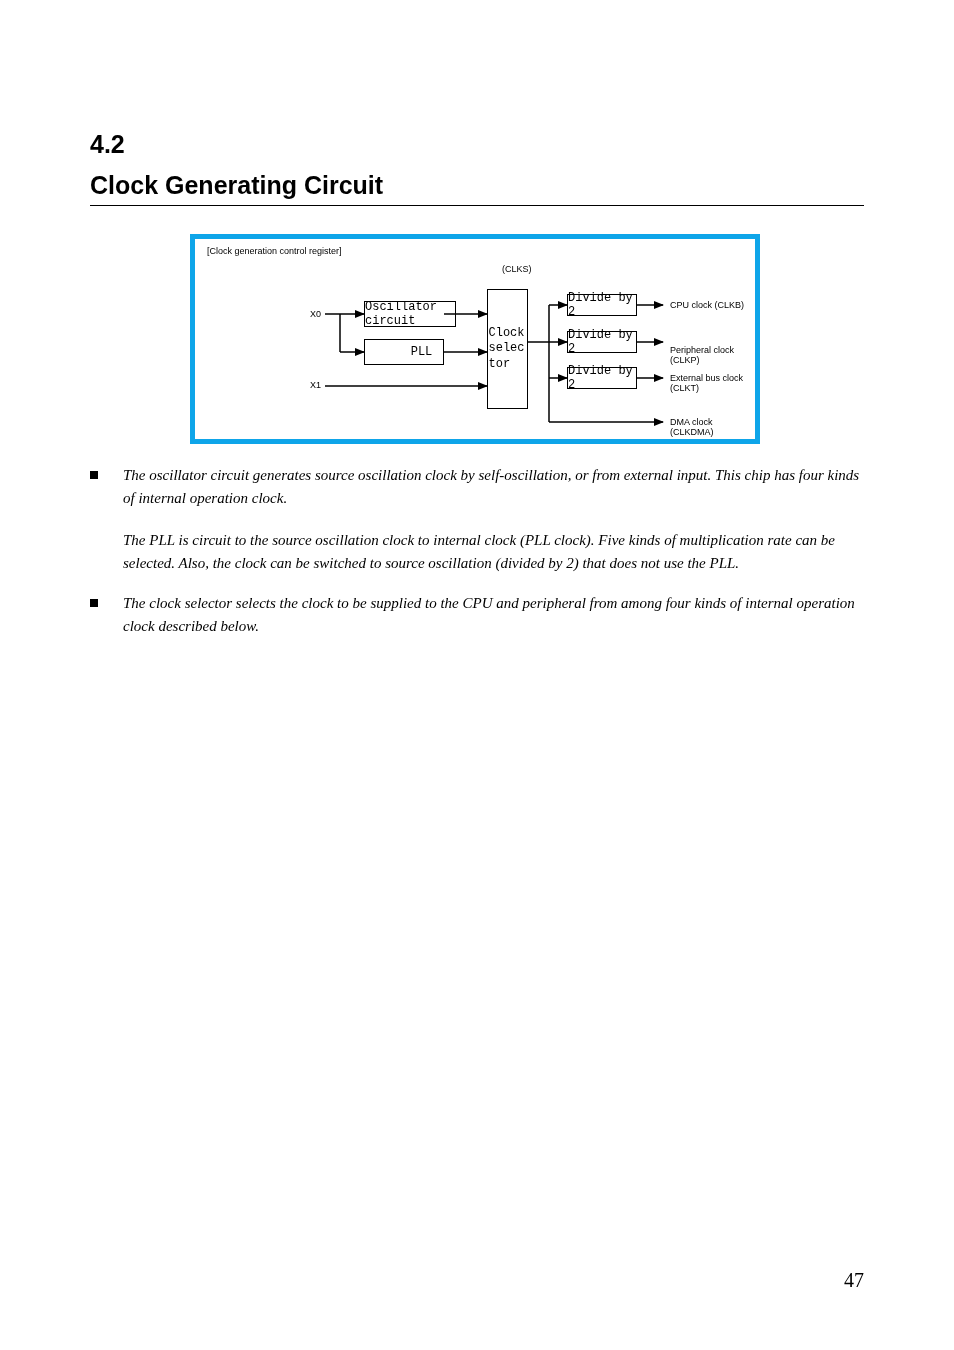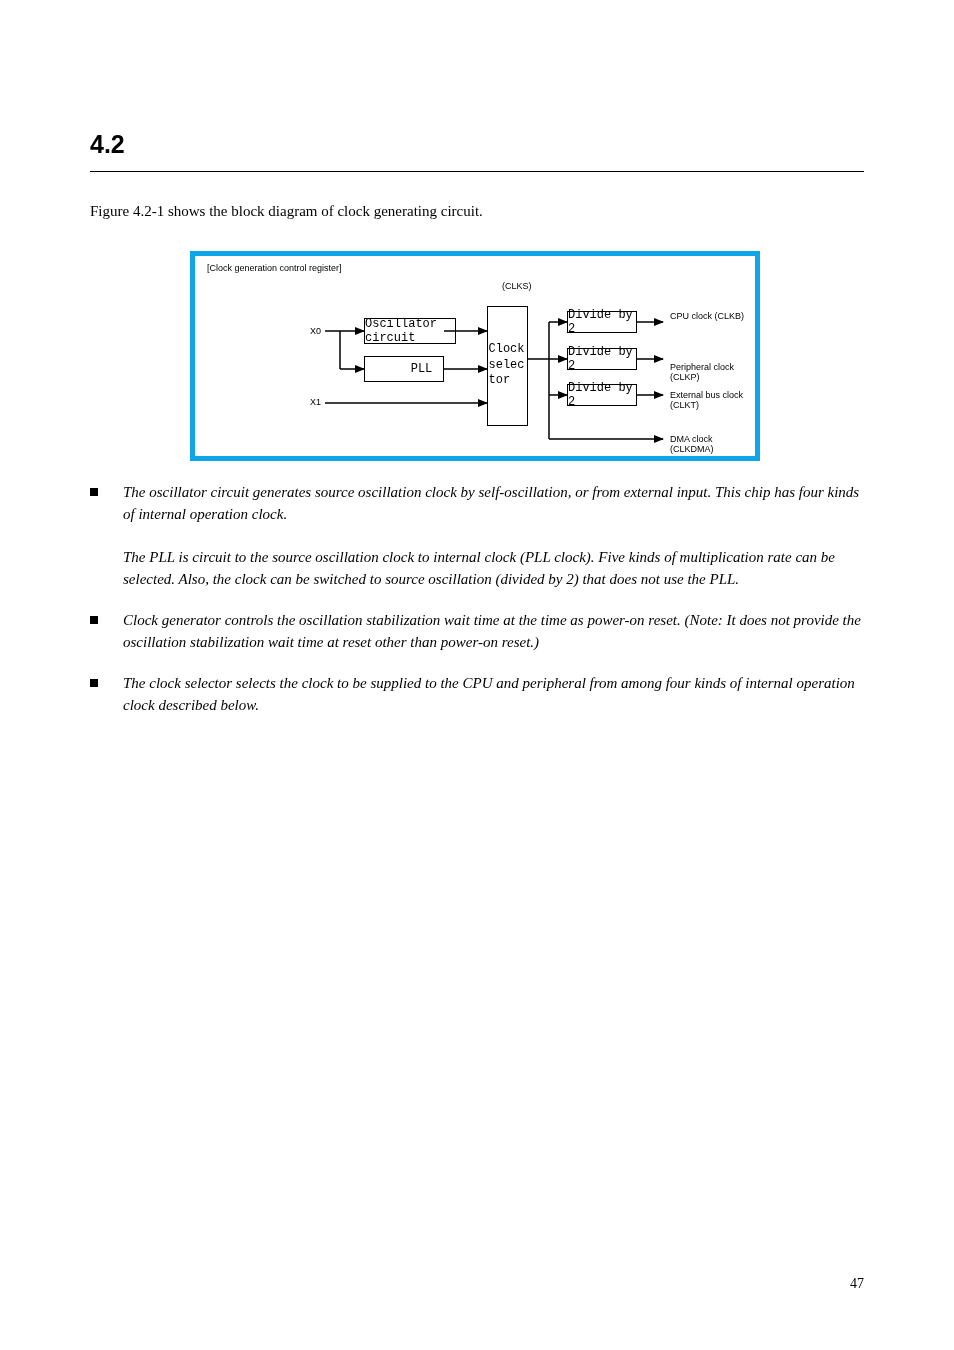--- a/index.html
+++ b/index.html
@@ -102,50 +102,50 @@
       margin-bottom: 20px;
       font-style: italic;
     }
     .bullet-content p:last-child {
       margin-bottom: 0;
     }
     .page-number {
       position: absolute;
       bottom: 58px;
       right: 90px;
-      font-size: 14px;
+      font-size: 20px;
     }
   </style>
 </head>
 <body>
 
 <div class="page">
   <div class="section-number">4.2</div>
+  <div class="section-title">Clock Generating Circuit</div>
   <hr class="divider">
-  <p class="intro">Figure 4.2-1 shows the block diagram of clock generating circuit.</p>
 
   <div class="figure-container">
     <div class="figure-box">
       <div class="figure-inner-label" style="top:7px; left:12px;">[Clock generation control register]</div>
       <div class="figure-inner-label" style="top:25px; left:307px;">(CLKS)</div>
 
       <div class="block" style="left:169px; top:62px; width:92px; height:26px;">Oscillator circuit</div>
       <div class="block" style="left:169px; top:100px; width:80px; height:26px;padding-left:35px;">PLL</div>
 
       <div class="block main" style="left:292px; top:50px; width:41px; height:120px;">
         <span style="word-break: break-word; width:38px;">Clock selector</span>
       </div>
 
       <div class="block" style="left:372px; top:55px; width:70px; height:22px;">Divide by 2</div>
       <div class="block" style="left:372px; top:92px; width:70px; height:22px;">Divide by 2</div>
       <div class="block" style="left:372px; top:128px; width:70px; height:22px;">Divide by 2</div>
 
       <div class="figure-inner-label" style="top:70px; left:115px;">X0</div>
       <div class="figure-inner-label" style="top:141px; left:115px;">X1</div>
-      <div class="figure-inner-label" style="top:55px; left:475px;">CPU clock (CLKB)</div>
+      <div class="figure-inner-label" style="top:61px; left:475px;">CPU clock (CLKB)</div>
       <div class="figure-inner-label" style="top:106px; left:475px;">Peripheral clock (CLKP)</div>
       <div class="figure-inner-label" style="top:134px; left:475px;">External bus clock (CLKT)</div>
       <div class="figure-inner-label" style="top:178px; left:475px;">DMA clock (CLKDMA)</div>
 
       <svg width="570" height="210">
         <defs>
           <marker id="arrow" markerWidth="10" markerHeight="8" refX="9" refY="4" orient="auto" markerUnits="userSpaceOnUse">
             <polygon points="0 0, 10 4, 0 8" fill="#000"></polygon>
           </marker>
         </defs>
@@ -183,26 +183,20 @@
   </div>
 
   <div class="bullet-item">
     <div class="bullet-marker"></div>
     <div class="bullet-content">
       <p>The oscillator circuit generates source oscillation clock by self-oscillation, or from external input. This chip has four kinds of internal operation clock.</p>
       <p>The PLL is circuit to the source oscillation clock to internal clock (PLL clock). Five kinds of multiplication rate can be selected. Also, the clock can be switched to source oscillation (divided by 2) that does not use the PLL.</p>
     </div>
   </div>
 
-  <div class="bullet-item">
-    <div class="bullet-marker"></div>
-    <div class="bullet-content">
-      <p>Clock generator controls the oscillation stabilization wait time at the time as power-on reset. (Note: It does not provide the oscillation stabilization wait time at reset other than power-on reset.)</p>
-    </div>
-  </div>
 
   <div class="bullet-item">
     <div class="bullet-marker"></div>
     <div class="bullet-content">
       <p>The clock selector selects the clock to be supplied to the CPU and peripheral from among four kinds of internal operation clock described below.</p>
     </div>
   </div>
 
 </div>
 

